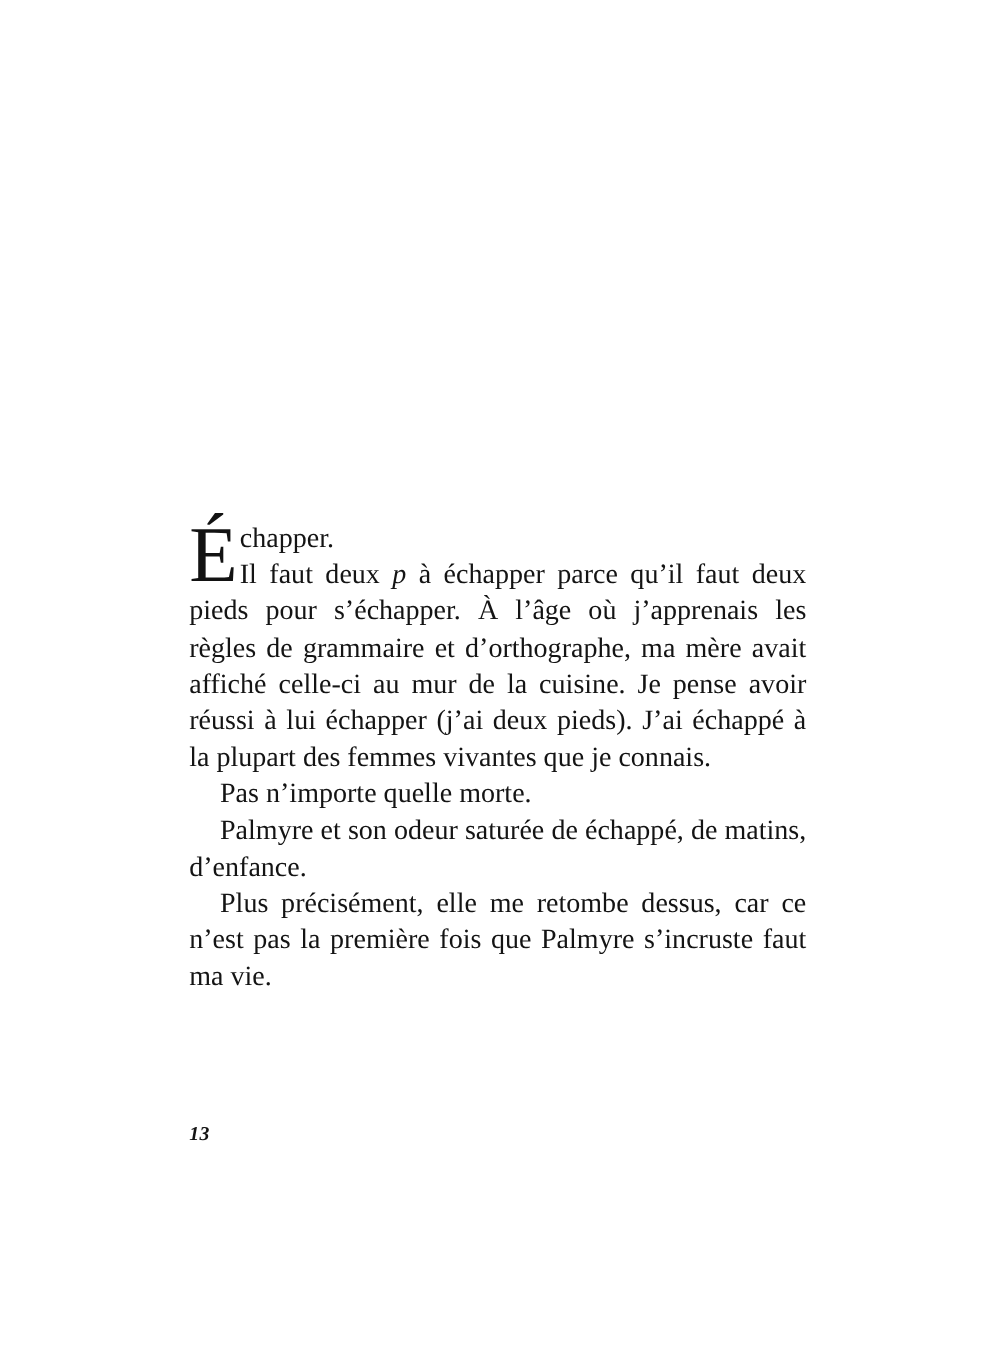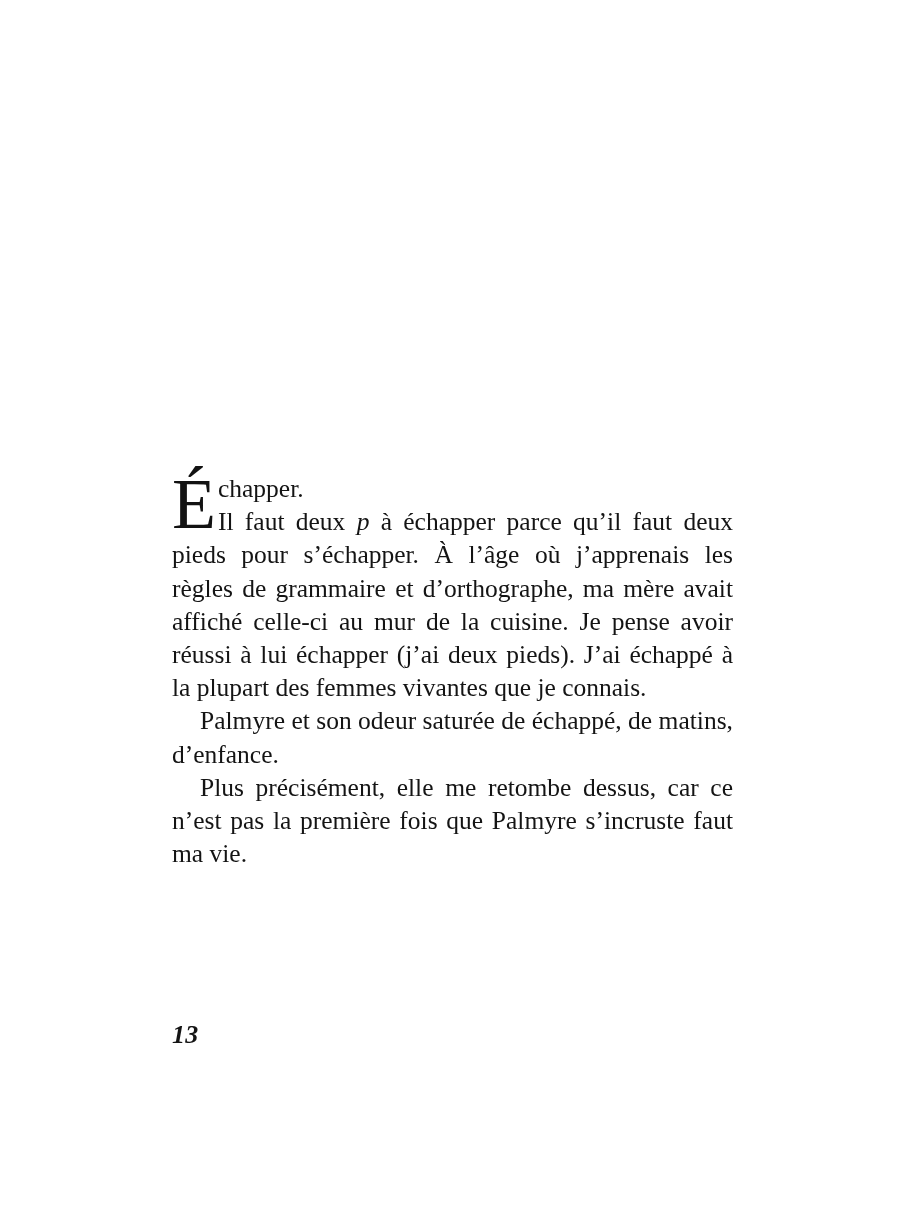--- a/index.html
+++ b/index.html
@@ -71,37 +71,38 @@
     font-style: italic;
   }
 
   .folio {
     position: absolute;
     left: 172px;
     top: 1020px;
     font-family: "Liberation Serif", "DejaVu Serif", serif;
     font-style: italic;
     font-weight: bold;
-    font-size: 26px;
+    font-size: 18px;
     color: #141414;
     letter-spacing: 0.3px;
   }
 </style>
 </head>
 <body>
 
 <div class="page">
 
   <div class="text-block body-text">
 
     <p class="para opening">
       <span class="dropcap">É</span><span class="first-word">chapper.</span><br><span>Il faut deux </span><span class="italic">p</span><span> à échapper parce qu’il faut deux pieds pour s’échapper. À l’âge où j’apprenais les règles de grammaire et d’orthographe, ma mère avait affiché celle-ci au mur de la cuisine. Je pense avoir réussi à lui échapper (j’ai deux pieds). J’ai échappé à la plupart des femmes vivantes que je connais.</span>
     </p>
 
 
+    <p class="para">Pas n’importe quelle morte.</p>
 
 
     <p class="para">Palmyre et son odeur saturée de échappé, de matins, d’enfance.</p>
 
     <p class="para">Plus précisément, elle me retombe dessus, car ce n’est pas la première fois que Palmyre s’incruste faut ma vie.</p>
 
   </div>
 
   <div class="folio">13</div>
 

